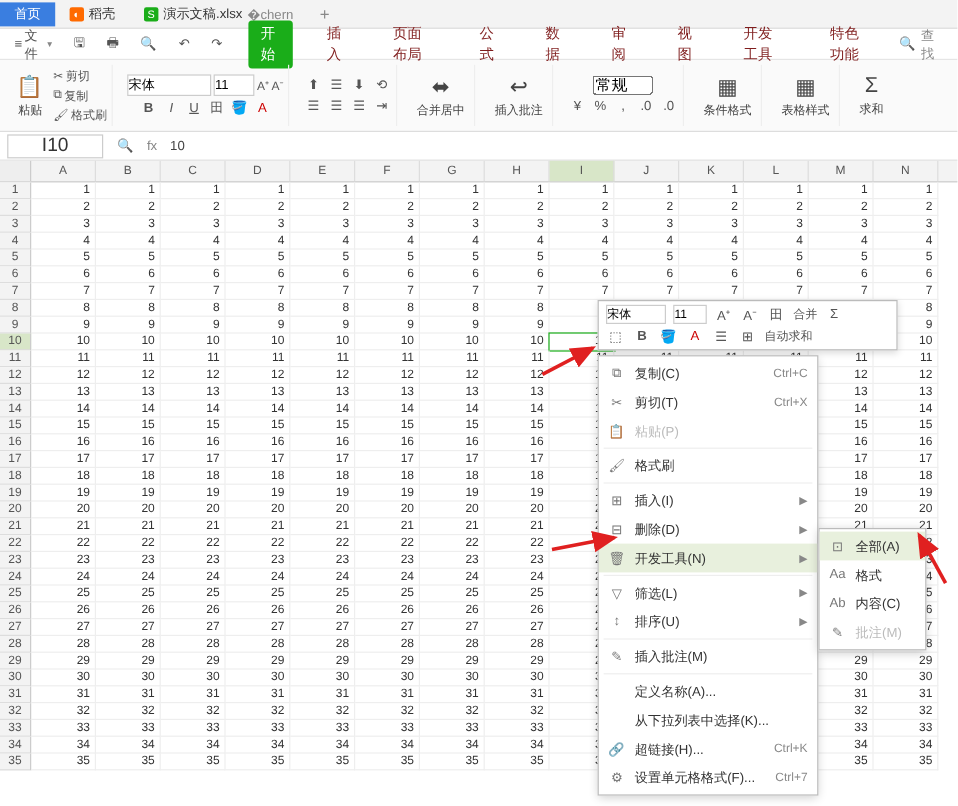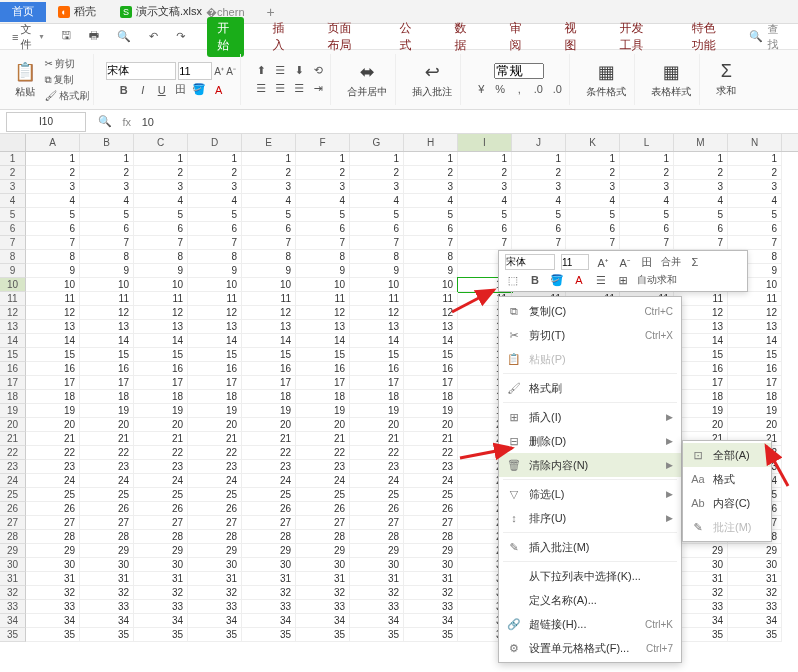--- a/index.html
+++ b/index.html
@@ -35,21 +35,21 @@
 .bigbtn .gl { font-size:18px; }
 .font-sel { display:flex; gap:2px; align-items:center; }
 .font-sel select,.font-sel input { height:18px; font-size:11px; border:1px solid #ccc; background:#fff; }
 .fsel-name { width:70px; }
 .fsel-size { width:34px; }
 .tb-row { display:flex; gap:3px; }
 .tb-row span { width:16px; height:16px; display:flex; align-items:center; justify-content:center; font-size:11px; color:#555; cursor:pointer; }
 
 
 .fbar { height:24px; display:flex; align-items:center; border-bottom:1px solid #ddd; }
-.namebox { width:80px; height:20px; margin:0 6px; border:1px solid #ccc; display:flex; align-items:center; justify-content:center; font-size:10px; }
+.namebox { width:80px; height:20px; margin:0 6px; border:1px solid #ccc; display:flex; align-items:center; justify-content:center; font-size:16px; }
 .fx-ico { width:18px; text-align:center; color:#888; }
 .fx-val { padding-left:6px; color:#444; }
 
 
 .grid-wrap { position:relative; }
 .colhdr { display:flex; height:18px; background:#f3f3f3; border-bottom:1px solid #ccc; }
 .corner { width:26px; border-right:1px solid #ccc; background:#eee; }
 .ch { width:54px; border-right:1px solid #ddd; text-align:center; font-size:10px; color:#555; line-height:18px; }
 .ch.sel { background:#d8e6c8; }
 .gridbody { }
@@ -903,21 +903,21 @@
       <span>插入(I)</span>
       <span class="arr">▶</span>
     </div>
     <div class="ctx-item">
       <span class="ci">⊟</span>
       <span>删除(D)</span>
       <span class="arr">▶</span>
     </div>
     <div class="ctx-item hover">
       <span class="ci">🗑</span>
-      <span>清除内容(N)</span>
+      <span>开发工具(N)</span>
       <span class="arr">▶</span>
     </div>
     <div class="ctx-sep"></div>
     <div class="ctx-item">
       <span class="ci">▽</span>
       <span>筛选(L)</span>
       <span class="arr">▶</span>
     </div>
     <div class="ctx-item">
       <span class="ci">↕</span>
@@ -925,25 +925,25 @@
       <span class="arr">▶</span>
     </div>
     <div class="ctx-sep"></div>
     <div class="ctx-item">
       <span class="ci">✎</span>
       <span>插入批注(M)</span>
     </div>
     <div class="ctx-sep"></div>
     <div class="ctx-item">
       <span class="ci"></span>
+      <span>定义名称(A)...</span>
+    </div>
+    <div class="ctx-item">
+      <span class="ci"></span>
       <span>从下拉列表中选择(K)...</span>
-    </div>
-    <div class="ctx-item">
-      <span class="ci"></span>
-      <span>定义名称(A)...</span>
     </div>
     <div class="ctx-item">
       <span class="ci">🔗</span>
       <span>超链接(H)...</span>
       <span class="sc">Ctrl+K</span>
     </div>
     <div class="ctx-item">
       <span class="ci">⚙</span>
       <span>设置单元格格式(F)...</span>
       <span class="sc">Ctrl+7</span>

